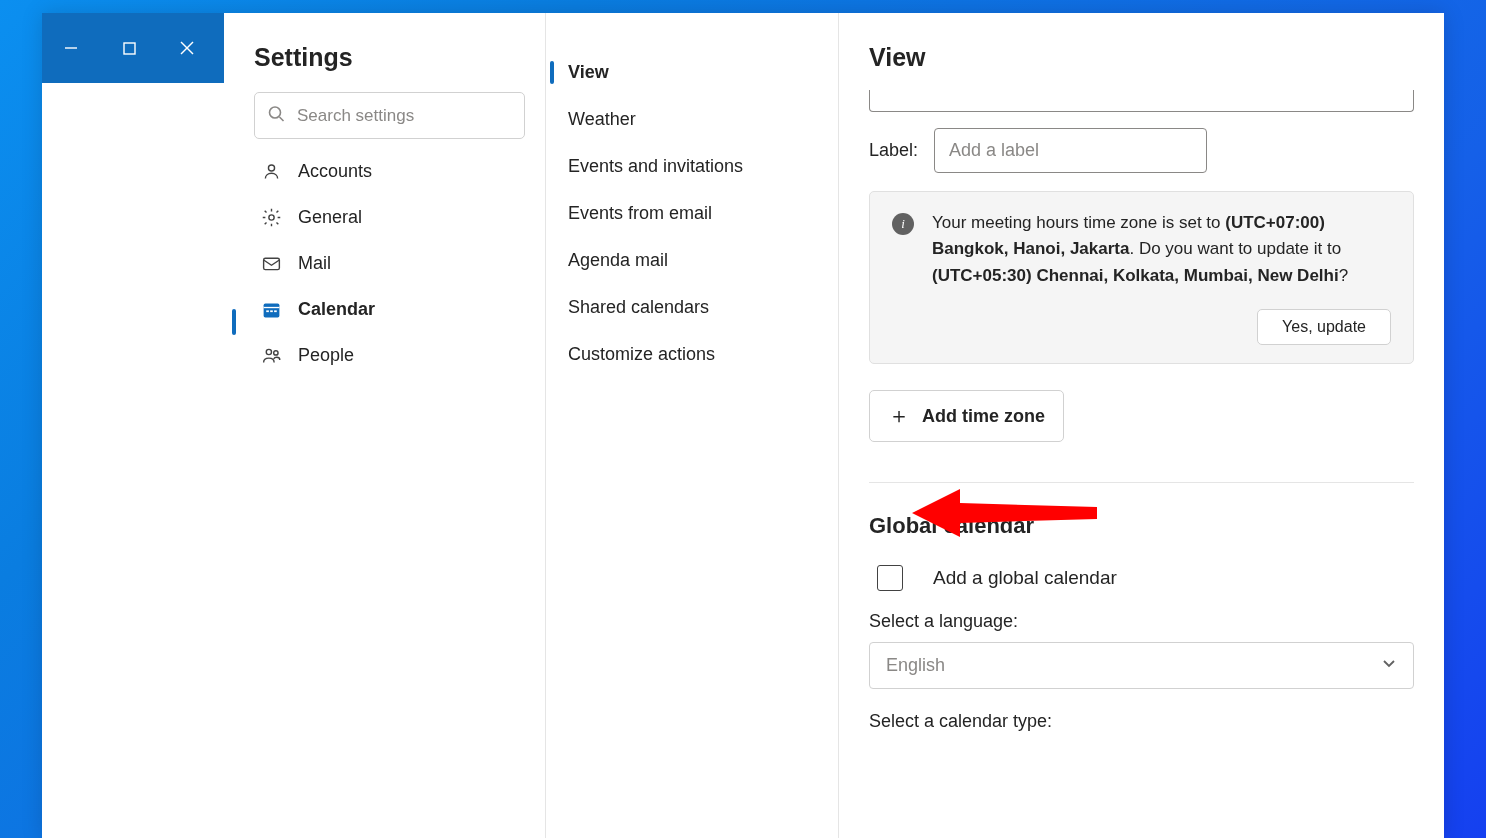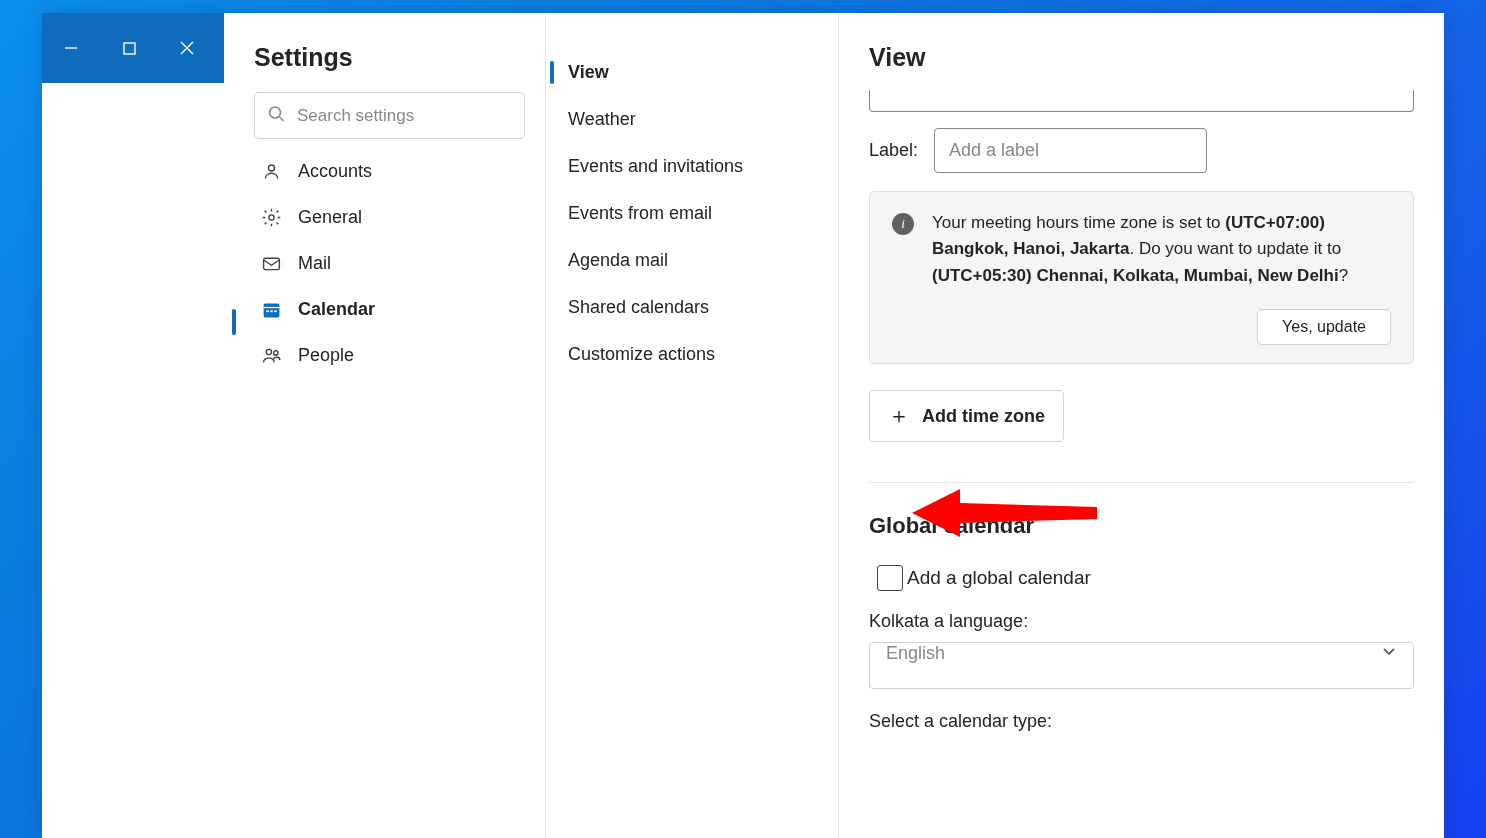--- a/index.html
+++ b/index.html
@@ -243,39 +243,39 @@
   }
   .section-head {
     font-size: 22px;
     font-weight: 600;
     color: #242424;
     margin-bottom: 26px;
   }
   .chk-row {
     display: flex;
     align-items: center;
-    gap: 4px;
+    gap: 30px;
     margin-bottom: 20px;
     padding-left: 8px;
   }
   .chk-box {
     width: 26px;
     height: 26px;
     border: 1.5px solid #424242;
     border-radius: 3px;
     cursor: pointer;
   }
   .chk-row .clab { font-size: 19px; color: #242424; }
   .field-lab { font-size: 18px; color: #242424; margin-bottom: 10px; }
   .select-fake {
     border: 1px solid #d1d1d1;
     border-radius: 4px;
     height: 47px;
     display: flex;
-    align-items: flex-start;
+    align-items: center;
     justify-content: space-between;
     padding: 0 16px;
     font-size: 18px;
     color: #8a8886;
     cursor: pointer;
     margin-bottom: 22px;
   }
   .select-fake .chev { color: #424242; }
   
   .anno-arrow {
@@ -436,21 +436,21 @@
 
         <hr class="divider">
 
         <div class="section-head">Global calendar</div>
 
         <div class="chk-row">
           <div class="chk-box"></div>
           <span class="clab">Add a global calendar</span>
         </div>
 
-        <div class="field-lab">Kolkata a language:</div>
+        <div class="field-lab">Select a language:</div>
         <div class="select-fake">
           <span>English</span>
           <span class="chev">
             <svg width="16" height="16" viewBox="0 0 16 16" fill="none" stroke="#616161" stroke-width="1.8">
                 <polyline points="3,6 8,11 13,6"></polyline>
               </svg>
           </span>
         </div>
 
         <div class="field-lab">Select a calendar type:</div>

